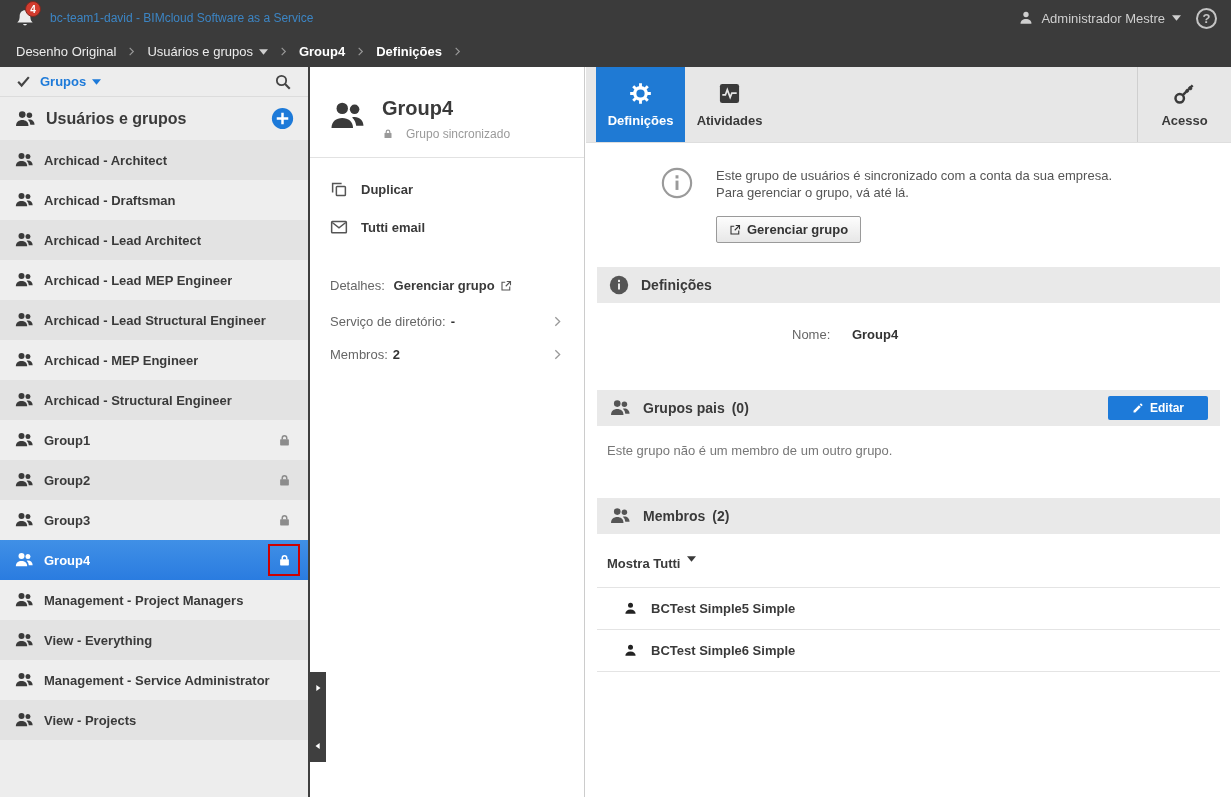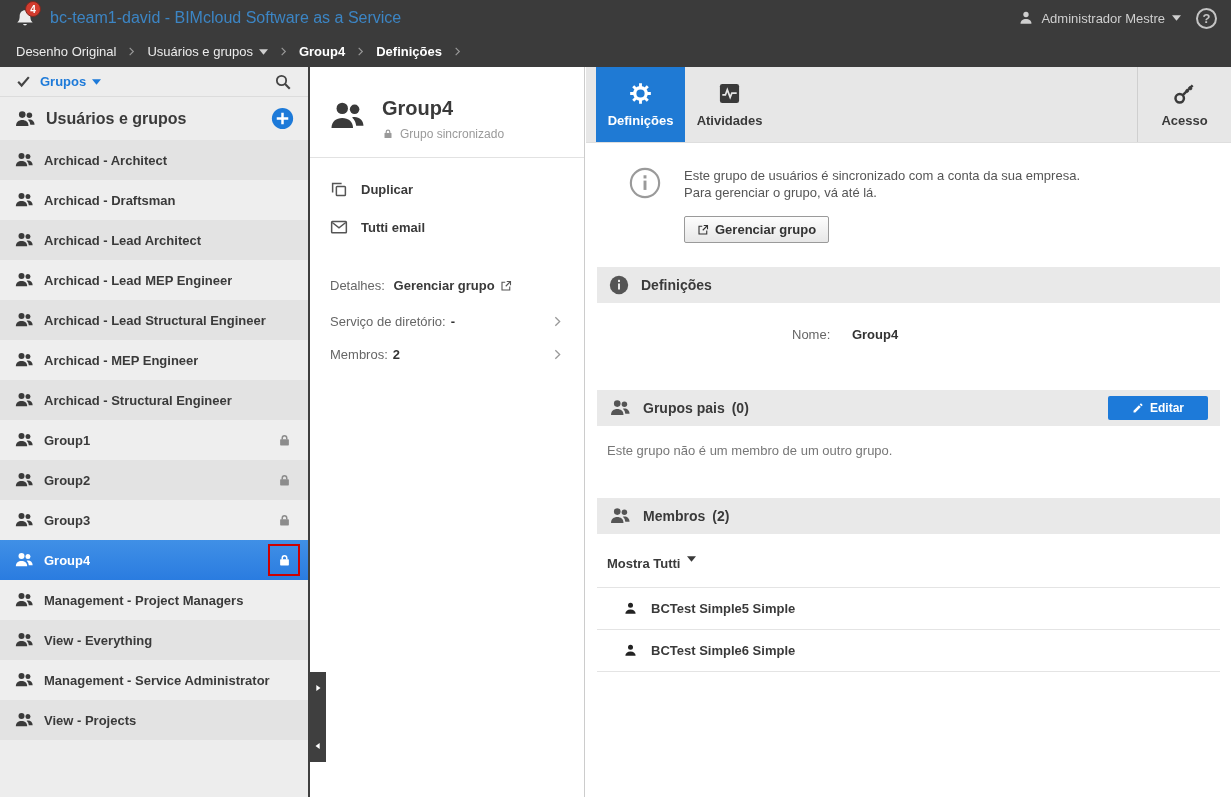--- a/index.html
+++ b/index.html
@@ -19,21 +19,21 @@
   .icon svg{width:100%;height:100%;display:block;fill:currentColor;}
 
   
   .topbar{position:absolute;top:0;left:0;right:0;height:36px;background:var(--topbar-bg);
     display:flex;align-items:center;padding:0 14px;z-index:6;}
   .bell-wrap{position:relative;width:24px;height:24px;color:#ececec;margin-right:12px;cursor:pointer;}
   .bell-wrap .icon{width:22px;height:22px;margin-top:2px;}
   .badge{position:absolute;top:-5px;left:11px;min-width:16px;height:16px;border-radius:50%;
     background:var(--badge-red);color:#fff;font-size:10px;font-weight:bold;line-height:16px;
     text-align:center;border:1px solid #7a2a22;}
-  .app-title{color:var(--title-blue);font-size:16px;}
+  .app-title{color:var(--title-blue);font-size:12px;}
   .topbar-right{margin-left:auto;display:flex;align-items:center;gap:7px;color:#cfcfcf;}
   .user-glyph{width:16px;height:16px;color:#cfcfcf;}
   .user-label{font-size:13px;cursor:pointer;}
   .caret-sm{width:9px;height:6px;}
   .caret-sm.light{color:#cfcfcf;}
   .caret-sm.blue{color:var(--accent-blue);}
   .caret-sm.dark{color:#3a3a3a;}
   .help-circle{width:21px;height:21px;border:2px solid #c4c4c4;border-radius:50%;color:#c4c4c4;
     font-weight:bold;font-size:13px;line-height:17px;text-align:center;margin-left:8px;cursor:pointer;}
 
@@ -71,21 +71,21 @@
     display:flex;flex-direction:column;align-items:center;justify-content:space-between;
     padding:11px 0;z-index:5;cursor:pointer;}
   .strip-chev{width:10px;height:10px;color:#fff;}
 
   
   .middle{position:absolute;top:67px;left:310px;width:275px;bottom:0;background:#fff;
     border-right:1px solid #ccc;}
   .mid-head{display:flex;padding:30px 18px 16px 18px;}
   .mid-group-icon{width:38px;height:38px;color:#3a3a3a;margin-right:16px;flex:none;}
   .mid-title{font-size:20px;font-weight:bold;}
-  .mid-sub{display:flex;align-items:center;gap:6px;color:#9a9a9a;font-size:12px;margin-top:7px;}
+  .mid-sub{display:flex;align-items:center;gap:12px;color:#9a9a9a;font-size:12px;margin-top:7px;}
   .lock-sm{width:12px;height:12px;color:#9a9a9a;}
   .mid-divider{border-bottom:1px solid #e2e2e2;}
   #action-list{margin-top:12px;}
   .action-row{display:flex;align-items:center;padding:10px 20px;font-weight:bold;cursor:pointer;}
   .act-ic{width:18px;height:18px;margin-right:13px;color:#555;}
   .details-row{margin-top:32px;padding:0 20px;color:#666;}
   .details-label{margin-right:5px;}
   .details-link{font-weight:bold;color:#3a3a3a;cursor:pointer;display:inline-flex;align-items:center;gap:5px;}
   .ext-sm{width:12px;height:12px;color:#555;}
   #prop-list{margin-top:12px;}
@@ -100,21 +100,21 @@
   .tab{width:89px;display:flex;flex-direction:column;align-items:center;justify-content:center;
     gap:8px;font-weight:bold;cursor:pointer;}
   .tab-ic{width:23px;height:23px;color:#3a3a3a;}
   .tab.active{background:var(--tab-active-blue);color:#fff;}
   .tab.active .tab-ic{color:#fff;}
   .access{position:absolute;right:0;top:0;bottom:0;width:94px;border-left:1px solid #cfcfcf;
     display:flex;flex-direction:column;align-items:center;justify-content:center;gap:8px;
     font-weight:bold;cursor:pointer;}
   .key-ic{width:23px;height:23px;color:#3a3a3a;}
   .content{position:absolute;top:76px;left:0;right:0;bottom:0;overflow:hidden;}
-  .notice{display:flex;padding:24px 20px 10px 43px;}
+  .notice{display:flex;padding:24px 20px 10px 43px;margin-left:32px;}
   .info-outline{width:32px;height:32px;color:#9a9a9a;flex:none;}
   .notice-body{margin-left:23px;color:#555;line-height:17px;}
   .notice-btn{margin-top:15px;display:inline-flex;align-items:center;gap:6px;cursor:pointer;
     background:linear-gradient(#fdfdfd,#e7e7e7);border:1px solid #9a9a9a;border-radius:2px;
     padding:5px 12px;font-weight:bold;color:#333;font-size:13px;
     font-family:"Liberation Sans","DejaVu Sans",sans-serif;}
   .ext-sm.dark{color:#333;}
   .section{margin:0 11px;}
   .section-bar{height:36px;background:#e9e9e9;display:flex;align-items:center;padding:0 12px;margin-top:14px;}
   .section-bar .sec-ic{width:20px;height:20px;color:#555;margin-right:12px;flex:none;}

